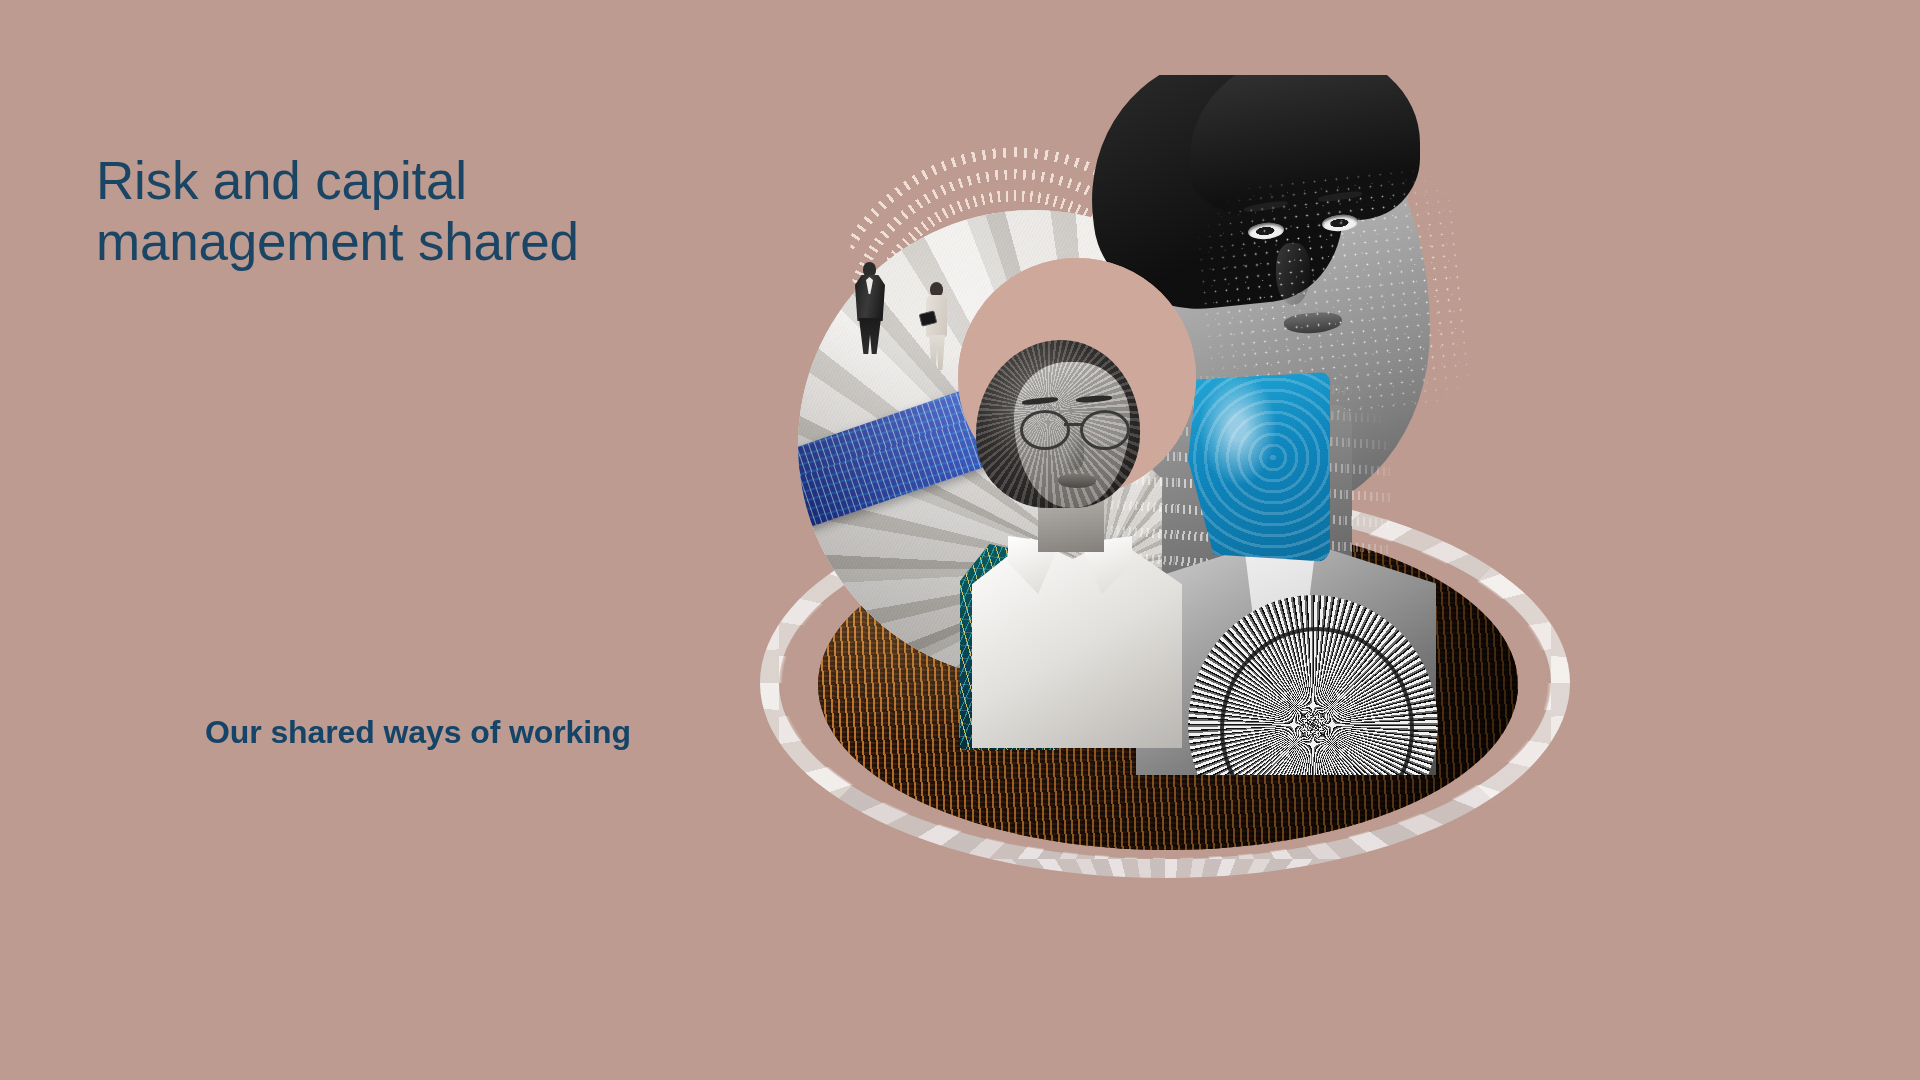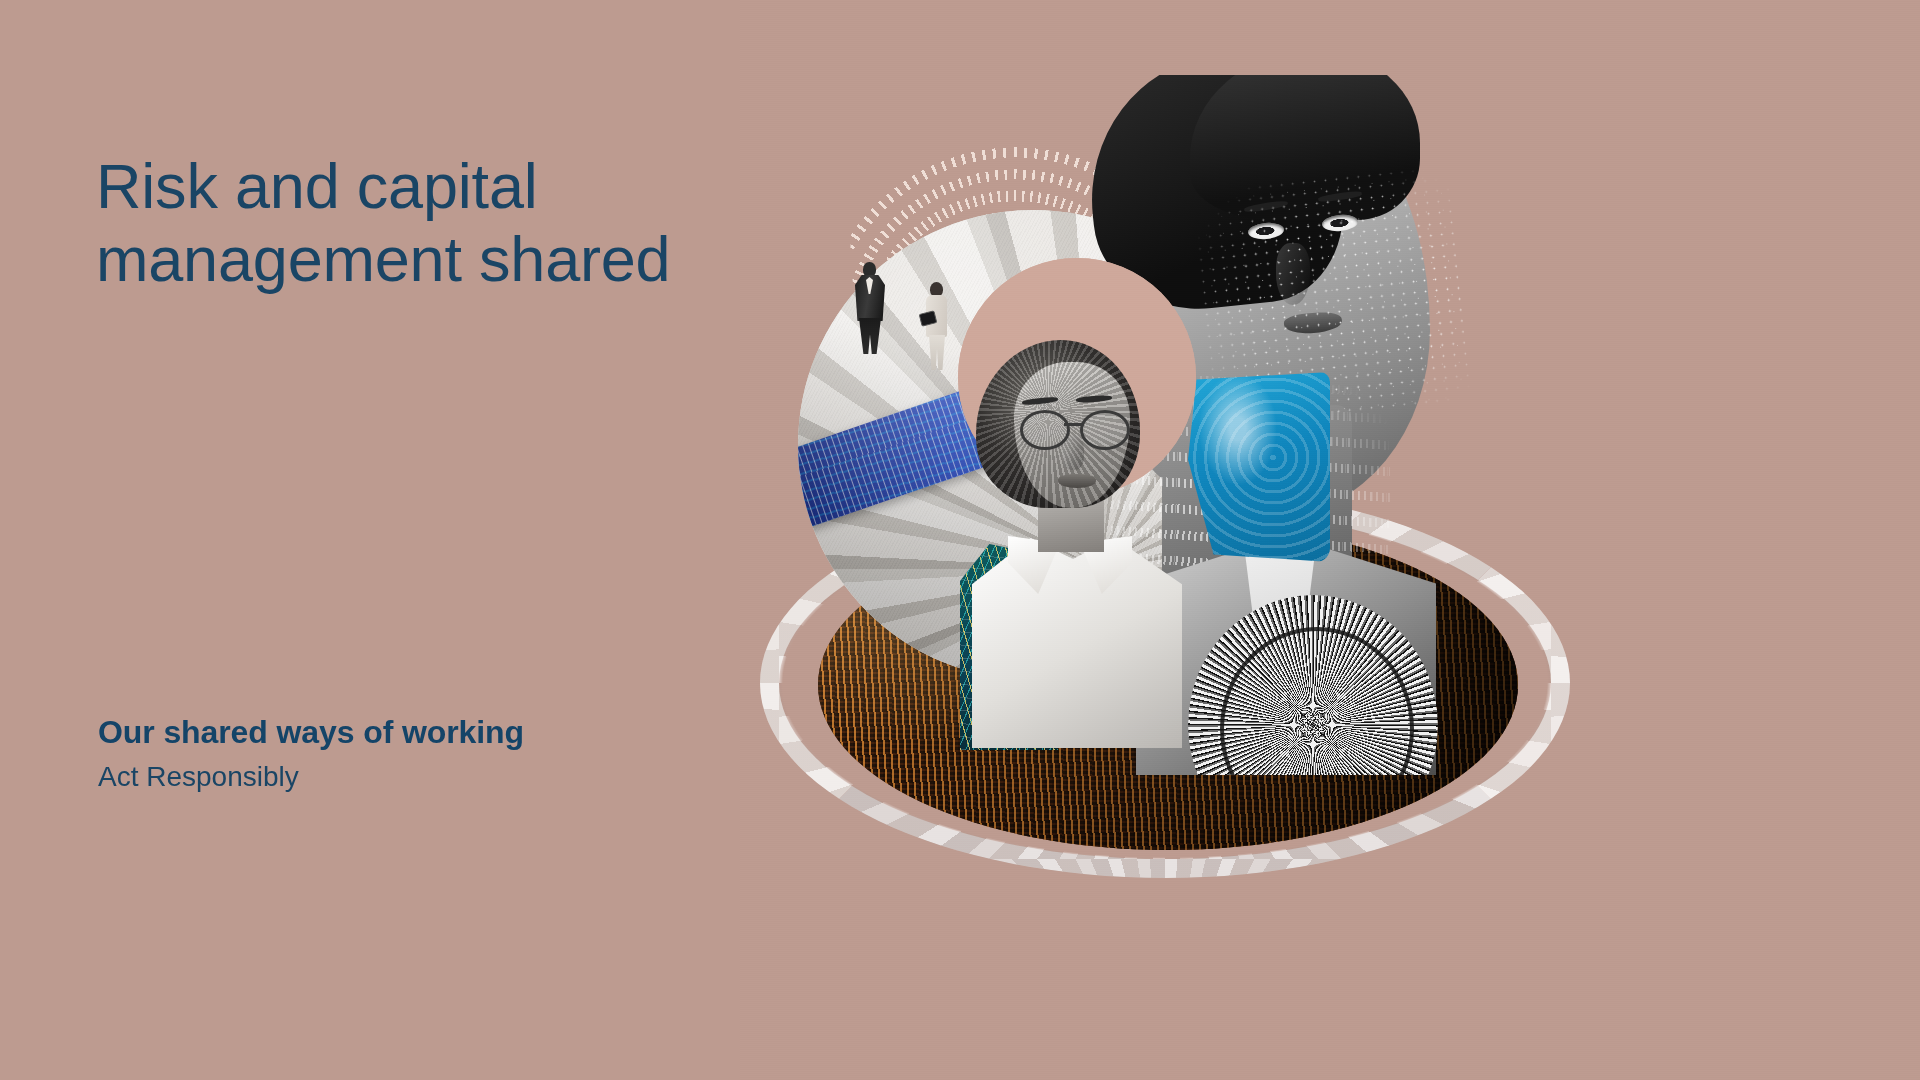--- a/index.html
+++ b/index.html
@@ -22,41 +22,42 @@
   }
 
   
   .title-block {
     position: absolute;
     left: 96px;
     top: 150px;
     width: 640px;
   }
   .title-line {
-    font-size: 63px;
+    font-size: 53px;
     line-height: 1.16;
     font-weight: 400;
     color: #1a4565;
     letter-spacing: -0.2px;
     white-space: nowrap;
   }
 
   .ways-block {
     position: absolute;
     left: 98px;
     top: 712px;
     width: 640px;
   }
   .ways-title {
     font-size: 32px;
     font-weight: 700;
     color: #144468;
     letter-spacing: -0.1px;
     line-height: 1.25;
     white-space: nowrap;
+    text-align: center;
   }
   .ways-sub {
     font-size: 28px;
     font-weight: 400;
     color: #1a4565;
     line-height: 1.35;
     margin-top: 6px;
     white-space: nowrap;
   }
 
@@ -599,16 +600,15 @@
     <div class="grain"></div>
   </div>
 
   <div class="title-block">
     <div class="title-line">Risk and capital</div>
     <div class="title-line">management shared</div>
   </div>
 
   <div class="ways-block">
     <div class="ways-title">Our shared ways of working</div>
-    <div class="ways-sub">Act Responsibly</div>
   </div>
 
 </div>
 
 </body></html>

